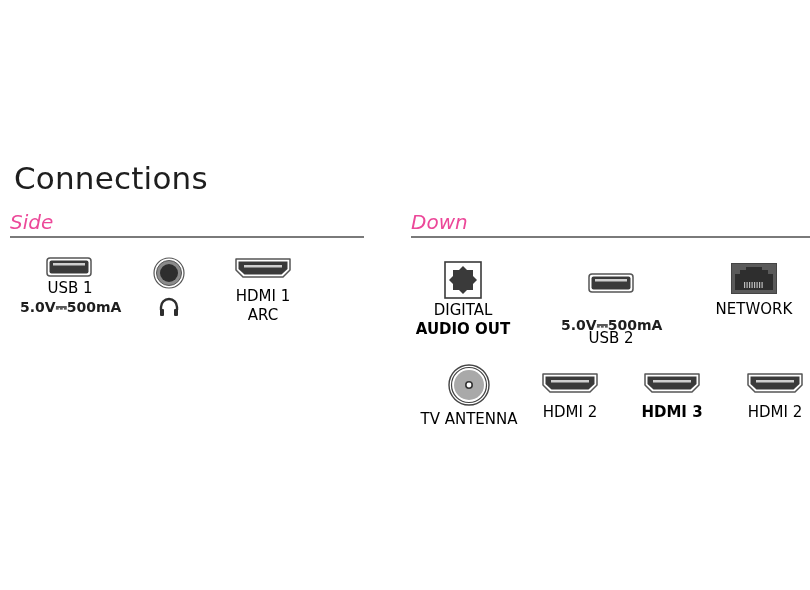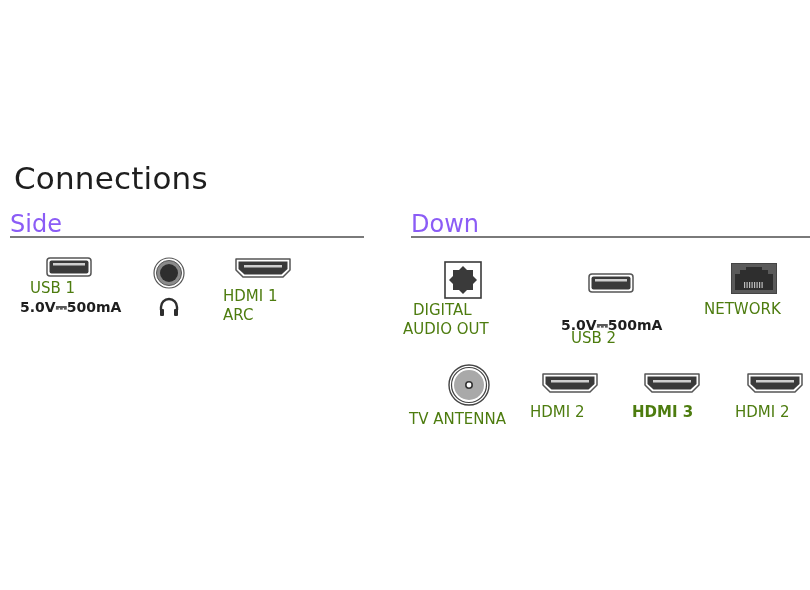--- a/index.html
+++ b/index.html
@@ -1,22 +1,22 @@
 <!DOCTYPE html>
 <html><head>
 <meta charset="utf-8">
 <style>
   html, body { margin:0; padding:0; }
   body { width:810px; height:590px; background:#ffffff; position:relative; overflow:hidden;
          font-family:"DejaVu Sans", sans-serif; color:#222; }
   .abs { position:absolute; }
   .title { left:14px; top:160px; font-size:31px; font-weight:normal; color:#1e1e1e; letter-spacing:0.2px; }
-  .section-head { font-size:24px; color:#8b5cf6; }
+  .section-head { font-size:20px; color:#ec4899;font-style:italic; }
   .rule { height:1.5px; background:#7a7a7a; }
-  .label { font-size:15px; color:#4d7c0f; line-height:20px; white-space:nowrap; }
+  .label { font-size:15px; color:#000000; text-align:center; line-height:20px; white-space:nowrap; }
   .spec { font-size:14px; font-weight:bold; color:#1e1e1e; text-align:center; white-space:nowrap; }
   svg { display:block; }
 </style>
 </head>
 <body>
 
 <div class="abs title">Connections</div>
 
 <div class="abs section-head" style="left:10px; top:210px;">Side</div>
 <div class="abs rule" style="left:10px; top:236px; width:354px;"></div>
@@ -61,21 +61,21 @@
 <div class="abs section-head" style="left:411px; top:210px;text-align:right;">Down</div>
 <div class="abs rule" style="left:411px; top:236px; width:399px;"></div>
 
 <div class="abs" style="left:444px; top:261px;">
   <svg width="38" height="38" viewBox="0 0 38 38">
     <rect x="1" y="1" width="36" height="36" fill="#fff" stroke="#3a3a3a" stroke-width="1.6"></rect>
     <path d="M19 5 L23 9 L29 9 L29 15 L33 19 L29 23 L29 29 L23 29 L19 33 L15 29 L9 29 L9 23 L5 19 L9 15 L9 9 L15 9 Z" fill="#3a3a3a"></path>
   </svg>
 </div>
 <div class="abs label" style="left:413px; top:300px; width:100px;">DIGITAL</div>
-<div class="abs label" style="left:403px; top:319px; width:120px;">AUDIO OUT</div>
+<div class="abs label" style="left:403px; top:319px; width:120px;font-weight:bold;">AUDIO OUT</div>
 
 <div class="abs" style="left:588px; top:273px;">
   <svg width="46" height="20" viewBox="0 0 46 20">
     <rect x="1" y="1" width="44" height="18" rx="3" fill="#fff" stroke="#555" stroke-width="1.5"></rect>
     <rect x="3.5" y="3.5" width="39" height="13" rx="2" fill="#3a3a3a"></rect>
     <rect x="7" y="6" width="32" height="2.5" fill="#cfcfcf"></rect>
   </svg>
 </div>
 <div class="abs label" style="left:571px; top:296px; width:80px;margin-top:32px;">USB 2</div>
 <div class="abs spec" style="left:561px; top:317px; width:100px;">5.0V⎓500mA</div>

